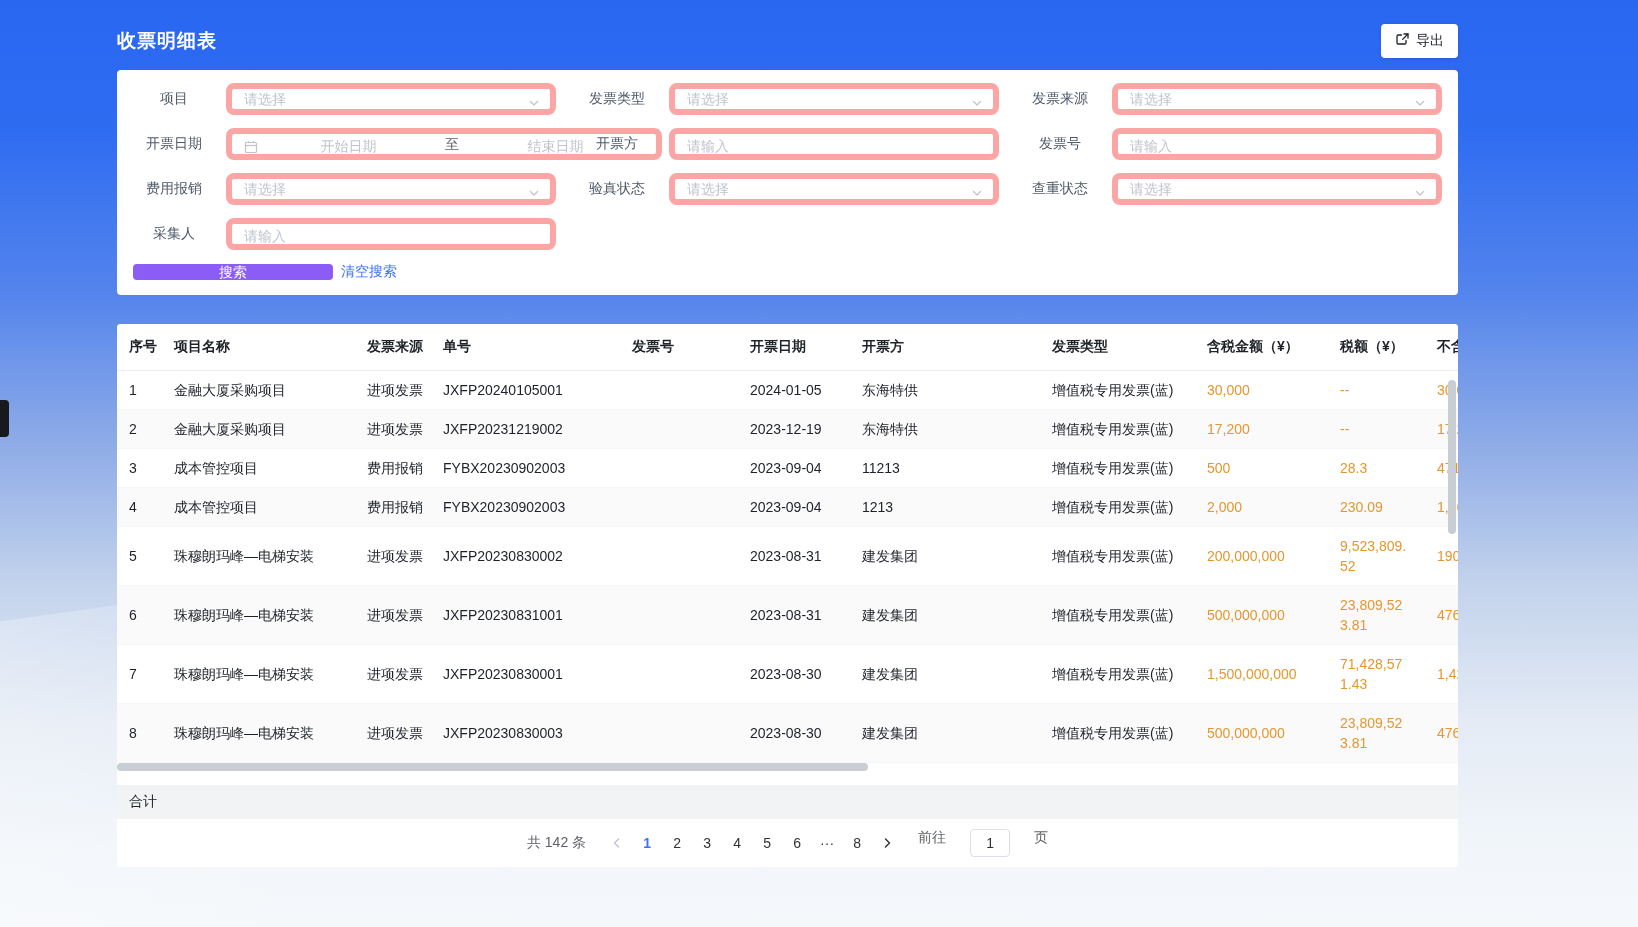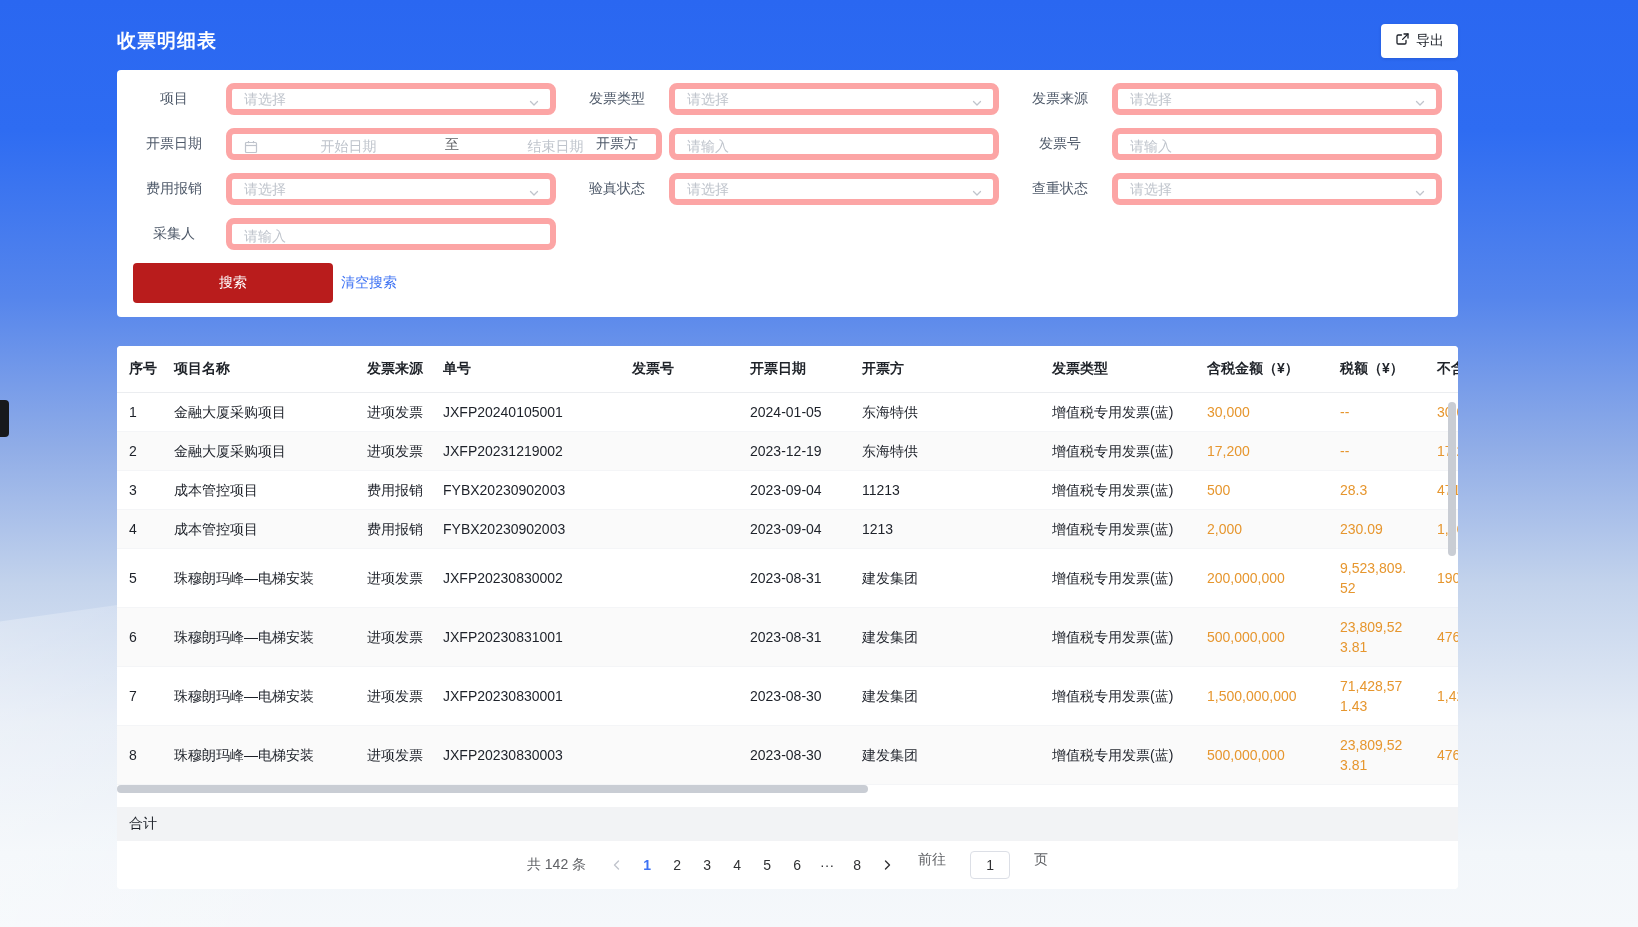--- a/index.html
+++ b/index.html
@@ -29,21 +29,21 @@
   .f-label { flex:0 0 82px; text-align:center; margin-right:11px; font-size:14px; color:#4E5969; white-space:nowrap; }
   .f-control { flex:0 0 330px; height:32px; border:6px solid #fca5a5; border-radius:8px; display:flex; align-items:flex-end; padding:0 10px 0 12px; background:#fff; }
   .f-control.select { justify-content:space-between; cursor:pointer; }
   .f-control .ph { color:#BFC4CC; }
   .f-control .chev, .f-control .cal { display:inline-flex; align-items:center; }
   .f-control input { border:none; outline:none; flex:1; min-width:0; font-size:14px; color:#15803d; font-family:inherit; background:transparent; }
   .f-control input::placeholder { color:#BFC4CC; }
   .f-control.daterange .range-inp { text-align:center; }
   .f-control.daterange .sep { color:#606266; padding:0 6px; }
   .filter-actions { margin-top:13px; display:flex; align-items:center; }
-  .search-btn { width:200px; height:40px; background:#b91c1c; color:#fff; border:none; border-radius:4px; font-size:14px; cursor:pointer; font-family:Liberation Sans, sans-serif; }
+  .search-btn { width:200px; height:16px; background:#8b5cf6; color:#fff; border:none; border-radius:4px; font-size:14px; cursor:pointer; font-family:Liberation Sans, sans-serif; }
   .clear-link { margin-left:8px; color:#3D72F4; font-size:14px; cursor:pointer; text-decoration:none; }
 
   
   .table-card { margin-top:29px; background:#FFFFFF; border-radius:4px; position:relative; overflow:hidden; }
   .table-clip { overflow:hidden; width:100%; position:relative; }
   table { table-layout:fixed; border-collapse:collapse; width:1418px; font-size:14px; color:#1D2129; }
   th { text-align:left; font-weight:700; padding:14px 12px; background:#FFFFFF; border-bottom:1px solid #EBEDF0; white-space:nowrap; color:#1F2329; }
   td { padding:9px 12px; line-height:20px; border-bottom:1px solid #F4F5F7; white-space:nowrap; }
   tbody tr:nth-child(even) td { background:#FAFAFA; }
   td.amount { color:#E6962E; }

